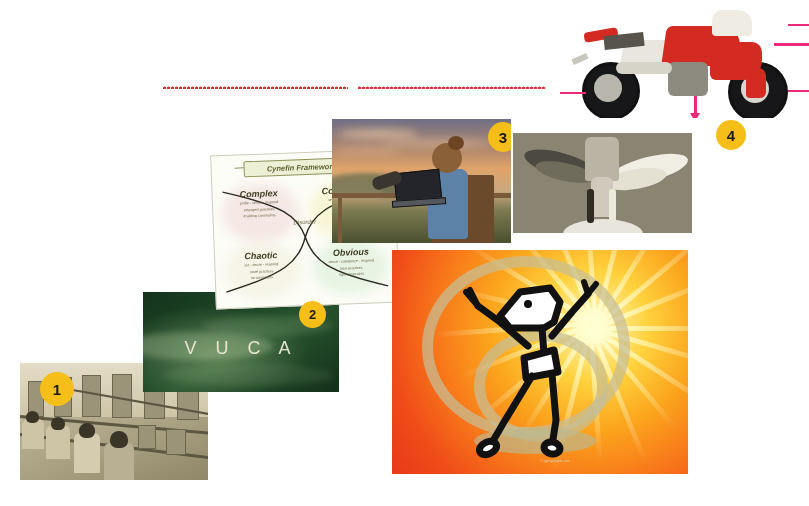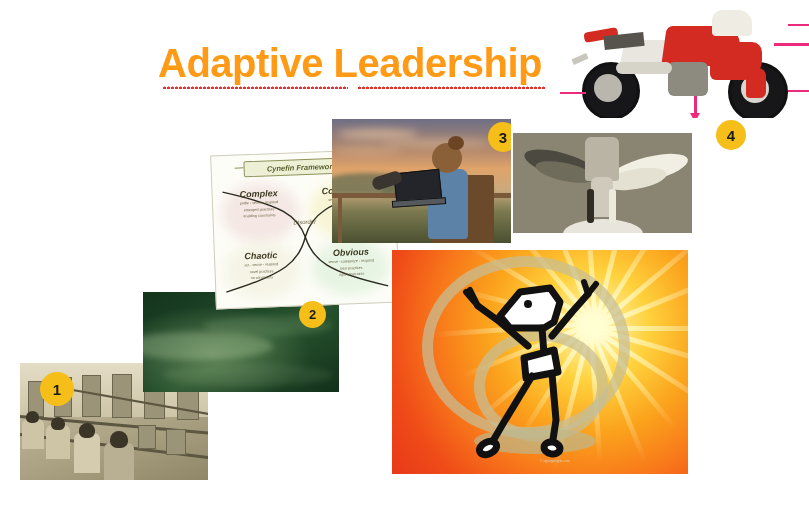--- a/index.html
+++ b/index.html
@@ -106,21 +106,20 @@
        background:rgba(190,182,140,.7);border-radius:50%;}
   .limb{position:absolute;background:#111;border-radius:4px;}
   .copyright{position:absolute;left:148px;top:209px;font-size:3.4px;color:#d8d2b8;}
 </style>
 </head>
 <body>
 
 <div class="slide">
 
 
-  <div class="title">Adaptive Leadership</div>
   <div class="squiggle" id="sq1"></div>
   <div class="squiggle" id="sq2"></div>
 
   <div class="pic" id="pic-factory">
     <div class="fw-wall"></div>
     <div class="fw-machine" style="left:8px;top:18px;width:14px;height:34px;"></div>
     <div class="fw-machine" style="left:34px;top:14px;width:16px;height:38px;"></div>
     <div class="fw-machine" style="left:62px;top:12px;width:17px;height:40px;"></div>
     <div class="fw-machine" style="left:92px;top:11px;width:18px;height:42px;"></div>
     <div class="fw-machine" style="left:124px;top:10px;width:19px;height:44px;"></div>
@@ -138,20 +137,21 @@
     <div class="fw-person" style="left:90px;top:68px;width:18px;height:17px;"></div>
     <div class="fw-machine" style="left:118px;top:62px;width:16px;height:22px;"></div>
     <div class="fw-machine" style="left:146px;top:66px;width:18px;height:24px;"></div>
     <div class="badge" style="left:20px;top:9px;width:34px;height:34px;">1</div>
   </div>
 
   <div class="pic" id="pic-vuca">
     <div class="vuca-wave" style="left:-20px;top:40px;width:150px;height:28px;"></div>
     <div class="vuca-wave" style="left:60px;top:24px;width:130px;height:20px;opacity:.5;"></div>
     <div class="vuca-wave" style="left:20px;top:72px;width:170px;height:22px;opacity:.35;"></div>
+    <div class="vuca-text">V U C A</div>
     <div class="badge" style="left:156px;top:9px;width:27px;height:27px;font-size:13px;">2</div>
   </div>
 
   <div class="pic" id="pic-cynefin">
     <div class="cyn-tick" style="left:23px;"></div>
     <div class="cyn-tick" style="left:150px;"></div>
     <div class="cyn-banner">Cynefin Framework</div>
 
     <div class="cyn-blob" style="left:8px;top:28px;width:78px;height:60px;background:rgba(236,214,214,.55);"></div>
     <div class="cyn-blob" style="left:96px;top:28px;width:78px;height:60px;background:rgba(244,240,190,.6);"></div>

